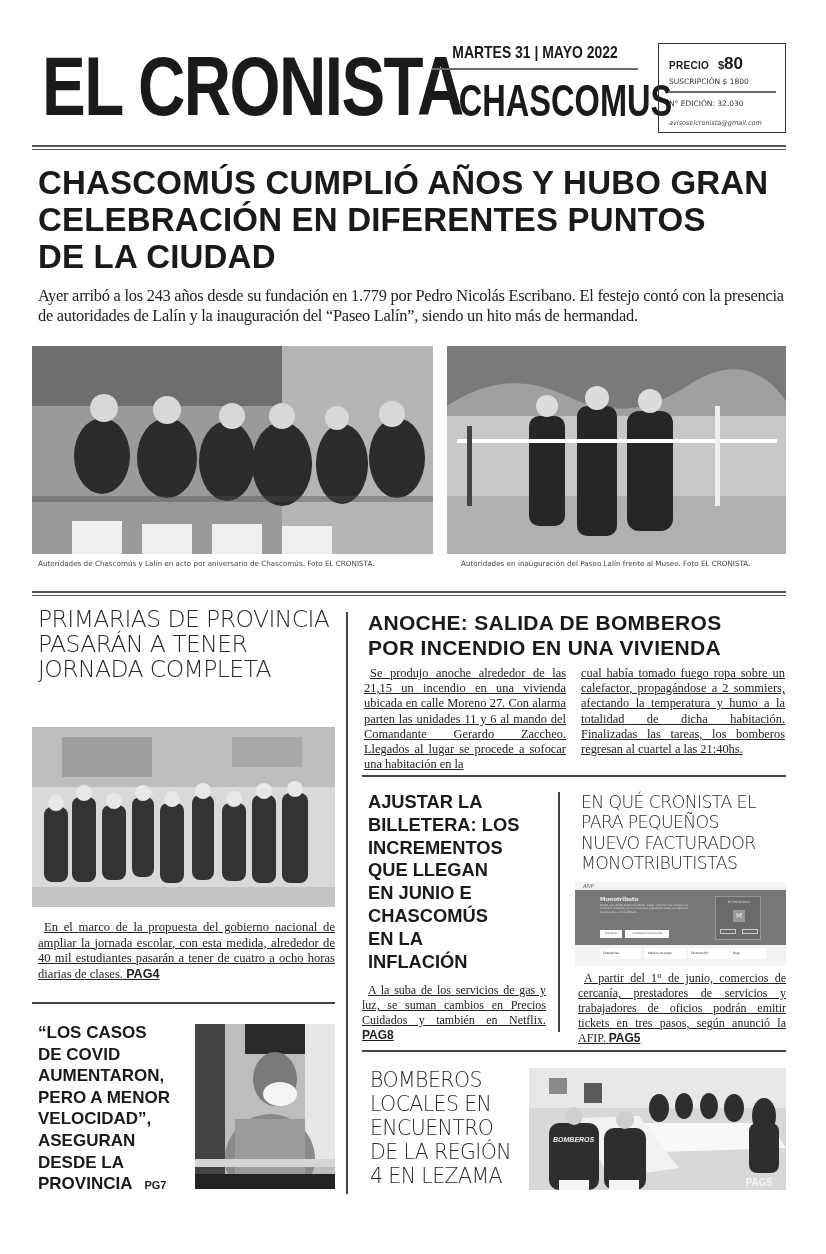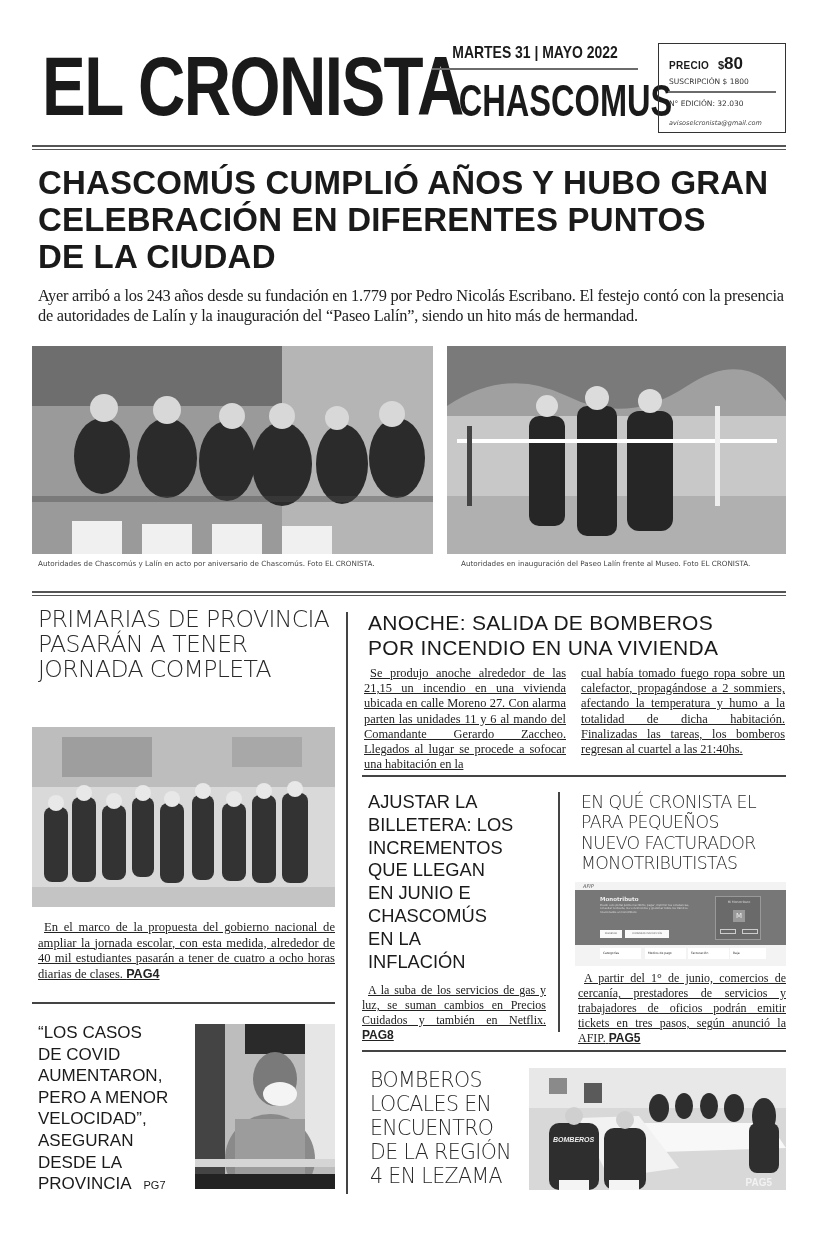--- a/index.html
+++ b/index.html
@@ -39,21 +39,21 @@
     font-size: 16.4px; line-height: 19.5px; color: #222; letter-spacing: -0.25px; }
 
   
   .photo { background: #888; overflow: hidden; }
   .photo svg { width: 100%; height: 100%; display: block; }
   .caption { font-family: "DejaVu Sans", sans-serif; font-size: 7.2px; color: #444; white-space: nowrap; }
 
   
   .thin-head { font-family: "DejaVu Sans", sans-serif; font-weight: 300; color: #2a2a2a; letter-spacing: -0.6px; }
   .thin-head div { white-space: nowrap; }
-  .bold-head { font-family: "Liberation Sans", sans-serif; font-weight: 400; color: #1a1a1a; }
+  .bold-head { font-family: "Liberation Sans", sans-serif; font-weight: 700; color: #1a1a1a; }
   .bold-head div { white-space: nowrap; }
   .body-text { font-family: "Liberation Serif", serif; color: #222; text-align: justify; text-decoration: underline; }
   .body-text .pag { font-family: "Liberation Sans", sans-serif; font-weight: 900; }
   .rule-h { height: 1.5px; background: #444; }
   .rule-v { width: 1.5px; background: #444; }
 </style>
 </head>
 <body>
 
 <div class="abs masthead-title">EL CRONISTA</div>

